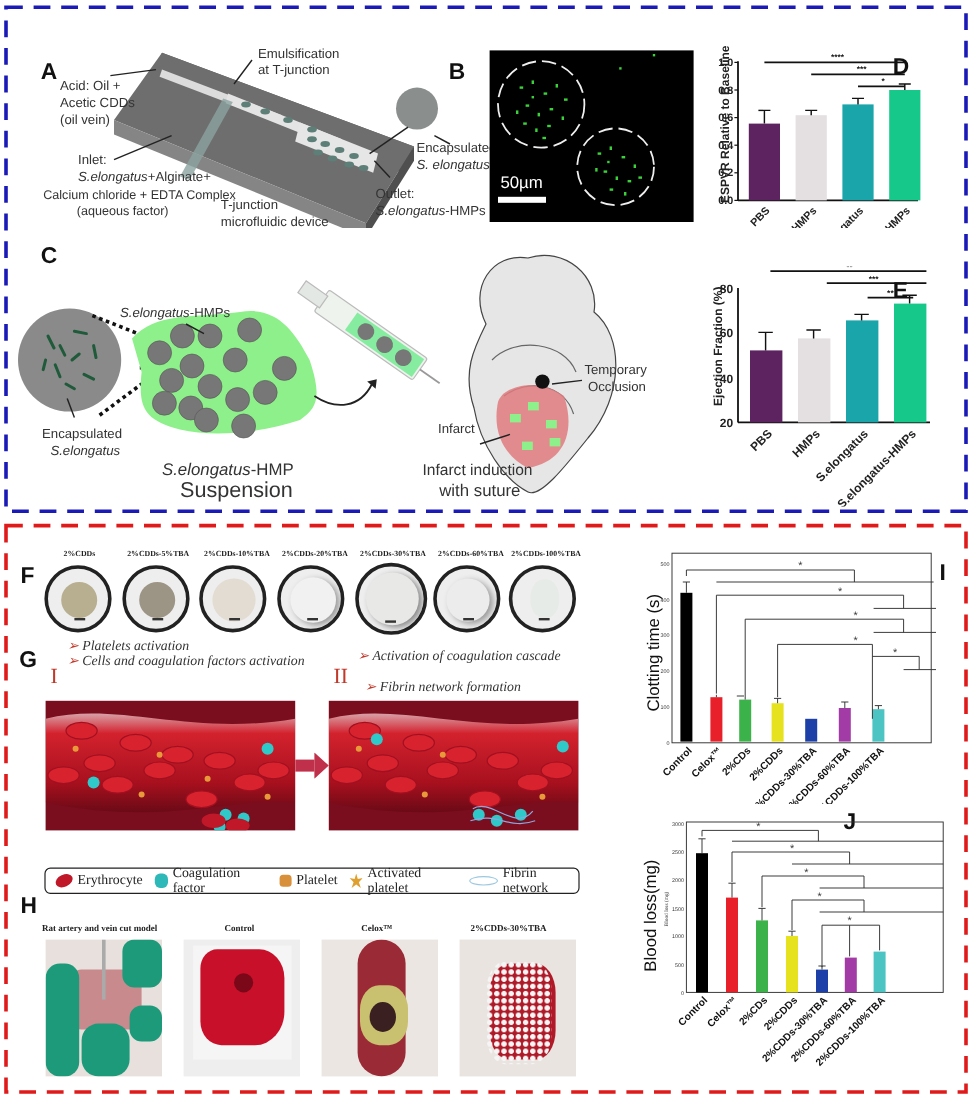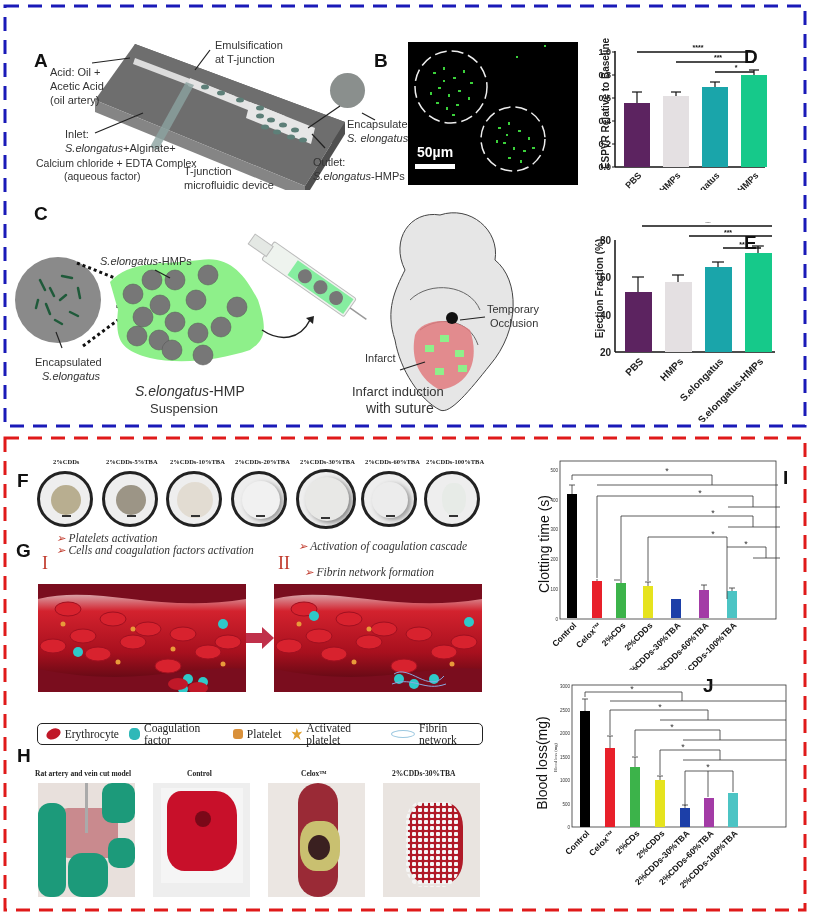--- a/index.html
+++ b/index.html
@@ -59,22 +59,22 @@
   <g stroke="#222" stroke-width="1.2" fill="none">
     <line x1="92" y1="63" x2="130" y2="58"></line>
     <line x1="210" y1="50" x2="195" y2="70"></line>
     <line x1="95" y1="133" x2="143" y2="113"></line>
     <line x1="340" y1="106" x2="308" y2="128"></line>
     <line x1="362" y1="113" x2="375" y2="120"></line>
     <line x1="325" y1="148" x2="312" y2="134"></line>
   </g>
 </svg>
 <div class="t" style="left:50px;top:66px">Acid: Oil +</div>
-<div class="t" style="left:50px;top:80px">Acetic Acid</div>
-<div class="t" style="left:50px;top:94px">(oil artery)</div>
+<div class="t" style="left:50px;top:80px">Acetic CDDs</div>
+<div class="t" style="left:50px;top:94px">(oil vein)</div>
 <div class="t" style="left:215px;top:39px">Emulsification</div>
 <div class="t" style="left:215px;top:53px">at T-junction</div>
 <div class="t" style="left:65px;top:128px">Inlet:</div>
 <div class="t" style="left:65px;top:142px"><span class="it">S.elongatus</span><span>+Alginate+</span></div>
 <div class="t" style="left:36px;top:157px;font-size:10.5px">Calcium chloride + EDTA Complex</div>
 <div class="t" style="left:64px;top:170px;font-size:10.5px">(aqueous factor)</div>
 <div class="t" style="left:184px;top:165px">T-junction</div>
 <div class="t" style="left:184px;top:179px">microfluidic device</div>
 <div class="t" style="left:313px;top:156px">Outlet:</div>
 <div class="t" style="left:313px;top:170px"><span class="it">S.elongatus</span><span>-HMPs</span></div>
@@ -112,21 +112,21 @@
         <rect x="88" y="98" width="2" height="3"></rect>
       <rect x="100" y="115" width="3" height="2"></rect>
         <rect x="112" y="118" width="2" height="3"></rect>
         <rect x="124" y="105" width="3" height="2"></rect>
         <rect x="98" y="92" width="2" height="2"></rect>
       <rect x="108" y="14" width="2" height="2"></rect>
         <rect x="136" y="3" width="2" height="2"></rect>
     </g>
     <rect x="7" y="122" width="40" height="5" fill="#fff"></rect>
   </svg>
-  <div class="abs" style="left:9px;top:102px;color:#fff;font-weight:bold;font-size:14px;">50µm</div>
+  <div class="abs" style="left:9px;top:102px;color:#fff;font-weight:normal;font-size:14px;">50µm</div>
 </div>
 
 <div class="lbl" style="left:34px;top:203px">C</div>
 <svg class="abs" style="left:0;top:200px" width="580" height="220">
   <circle cx="58" cy="100" r="43" fill="#8a8a8a"></circle>
   <g stroke="#1f5a3a" stroke-width="2.5" stroke-linecap="round">
     <line x1="40" y1="80" x2="45" y2="90"></line>
       <line x1="62" y1="76" x2="72" y2="78"></line>
       <line x1="78" y1="88" x2="80" y2="98"></line>
     <line x1="46" y1="104" x2="50" y2="114"></line>
@@ -184,21 +184,21 @@
     </g>
   <line x1="485" y1="117" x2="460" y2="120" stroke="#222" stroke-width="1.2"></line>
   <line x1="400" y1="170" x2="425" y2="162" stroke="#222" stroke-width="1.2"></line>
   <line x1="155" y1="70" x2="170" y2="78" stroke="#222" stroke-width="1.2"></line>
   <line x1="62" y1="148" x2="56" y2="132" stroke="#222" stroke-width="1.2"></line>
 </svg>
 <div class="t" style="left:100px;top:255px"><span class="it">S.elongatus</span><span>-HMPs</span></div>
 <div class="t" style="left:35px;top:356px">Encapsulated</div>
 <div class="t it" style="left:42px;top:370px">S.elongatus</div>
 <div class="t" style="left:135px;top:383px;font-size:14px;line-height:17px"><span class="it">S.elongatus</span><span>-HMP</span></div>
-<div class="t" style="left:150px;top:400px;font-size:13px;line-height:17px">Suspension</div>
+<div class="t" style="left:150px;top:400px;font-size:18px;line-height:17px">Suspension</div>
 <div class="t" style="left:487px;top:303px">Temporary</div>
 <div class="t" style="left:490px;top:317px">Occlusion</div>
 <div class="t" style="left:365px;top:352px">Infarct</div>
 <div class="t" style="left:352px;top:383px;font-size:13px;line-height:17px">Infarct induction</div>
 <div class="t" style="left:366px;top:400px;font-size:14px;line-height:17px">with suture</div>
 
 <div class="lbl" style="left:744px;top:46px">D</div>
 <div class="abs" style="left:520px;top:98px;width:170px;text-align:center;transform:rotate(-90deg);font-weight:bold;font-size:10px;color:#222;">ESPVR Relative to Baseline</div>
 <svg class="abs" style="left:590px;top:40px" width="210" height="150">
   <line x1="25" y1="11" x2="25" y2="127" stroke="#111" stroke-width="1.5"></line>

